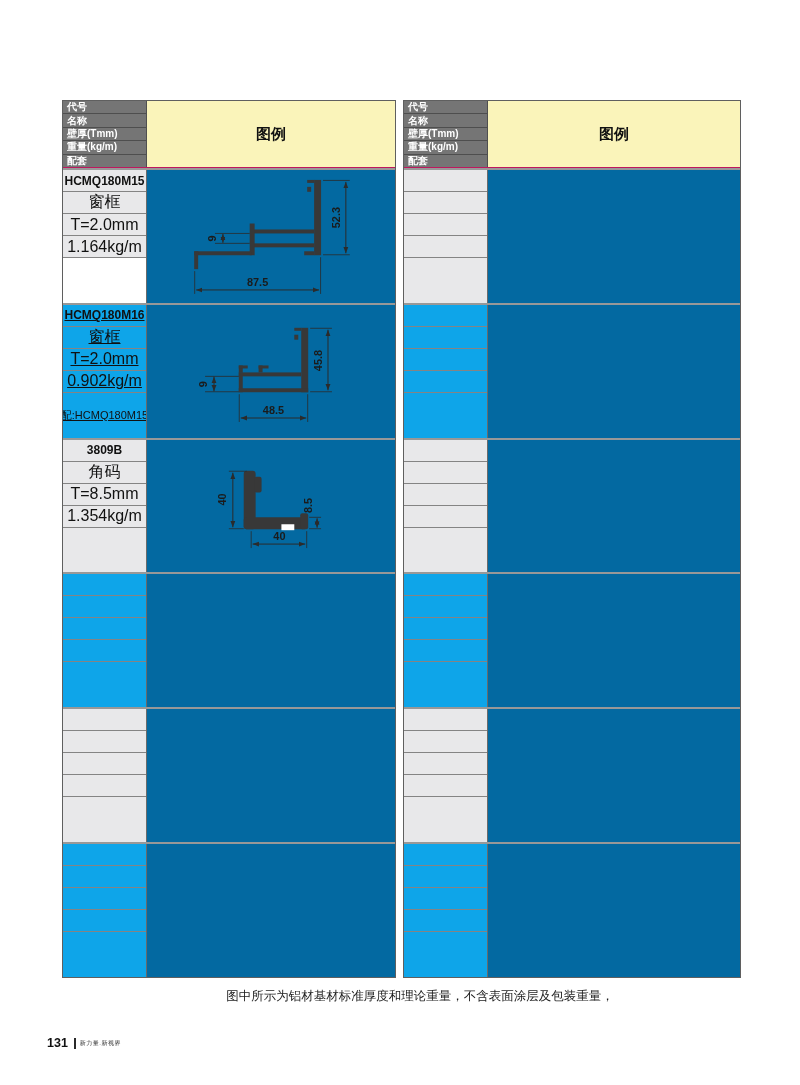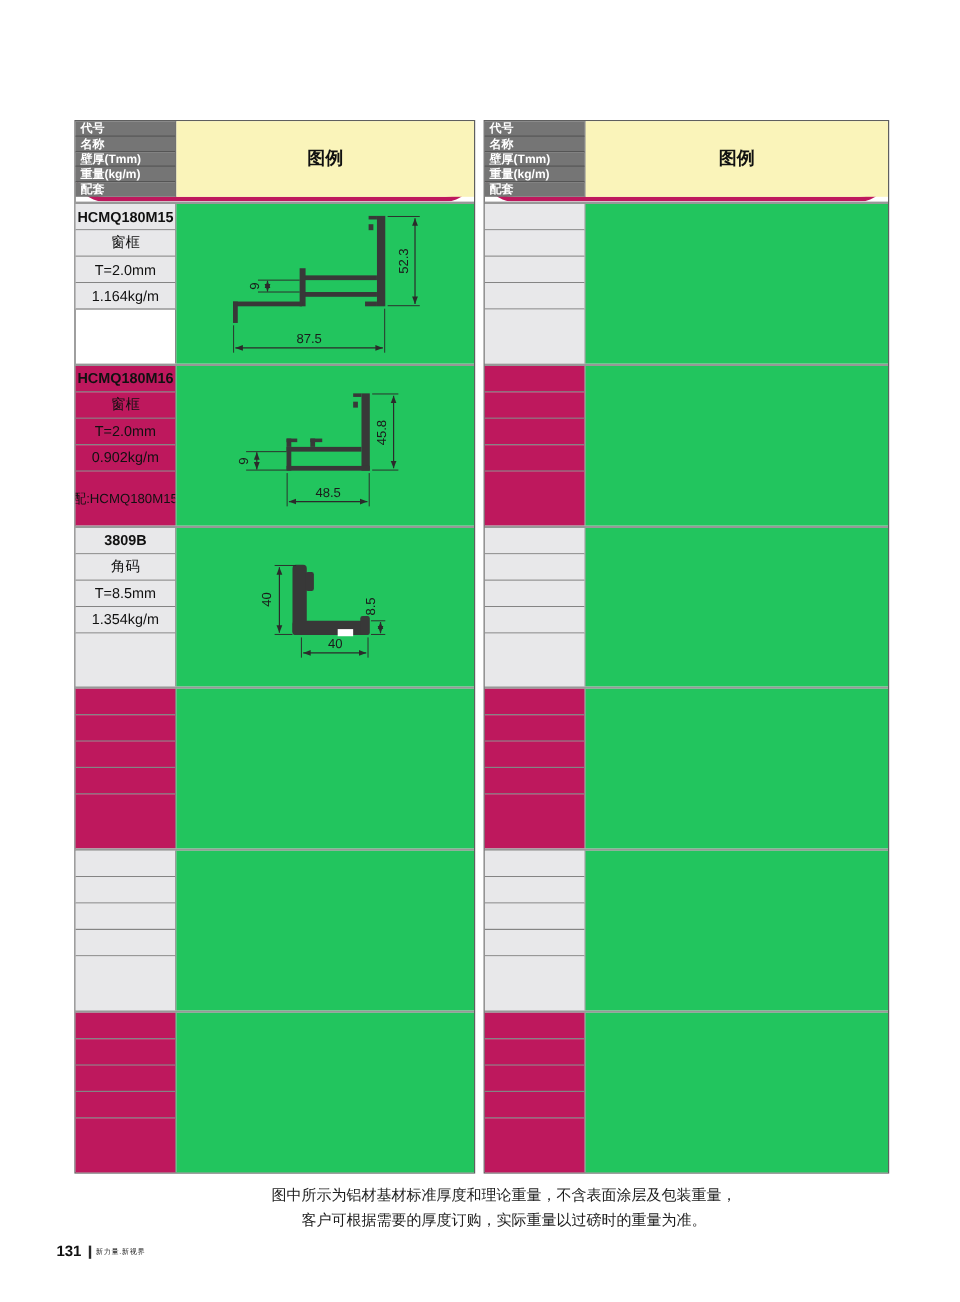--- a/index.html
+++ b/index.html
@@ -8,45 +8,45 @@
     position:relative; width:800px; height:1085px; background:#ffffff;
     font-family:"Liberation Sans", sans-serif; overflow:hidden;
   }
   .ptable {
     position:absolute; top:100px; height:878px; background:#fff;
     border:1px solid #5f5f5f; display:flex; flex-direction:column;
   }
   .ptable.left { left:62px; width:334px; }
   .ptable.right { left:403px; width:338px; }
 
-  .thead { height:67px; flex:none; display:flex; border-bottom:4px solid #be185d;border-radius:24px; }
+  .thead { height:67px; flex:none; display:flex; border-bottom:1px solid #be185d; }
   .hcol { width:84px; flex:none; display:flex; flex-direction:column; border-right:1px solid #4f4f4f; }
   .hcell {
     flex:1; background:#757575; color:#ffffff; font-size:10px; font-weight:bold;
     display:flex; align-items:center; padding-left:4px; border-bottom:1px solid #4e4e4e;
     white-space:nowrap; overflow:hidden;
   }
   .hcell:last-child { border-bottom:none; }
   .legend-head {
     flex:1; background:#faf4ba; display:flex; align-items:center; justify-content:center;
     font-size:15px; font-weight:bold; color:#111;
   }
 
   .block { flex:1; display:flex; border-top:2px solid #989898; min-height:0; }
   .block:first-of-type { border-top:none; }
   .lcol { width:84px; flex:none; display:flex; flex-direction:column; border-right:1px solid #6a6a6a; }
   .lcell {
     height:22px; flex:none; display:flex; align-items:center; justify-content:center;
-    font-size:12px; color:#111; border-bottom:1px solid #848484; white-space:nowrap; overflow:hidden;
+    font-size:16px; color:#111; border-bottom:1px solid #848484; white-space:nowrap; overflow:hidden;
   }
   .lcell.r4 { flex:1; height:auto; border-bottom:none; font-size:11px; }
   .lcell.r0 { font-weight:bold; font-size:12px; }
   .block.gray  .lcell { background:#e8e8ea; }
-  .block.yellow .lcell { background:#be185d; }
-  .dcell { flex:1; background:#22c55e; position:relative; overflow:hidden; }
+  .block.yellow .lcell { background:#0ea5e9;text-decoration:underline; }
+  .dcell { flex:1; background:#0369a1; position:relative; overflow:hidden;font-weight:bold; }
   .dcell svg { position:absolute; inset:0; width:100%; height:100%; }
 
   .dim-line { stroke:#2b2b2b; stroke-width:1; fill:none; }
   .ext-line { stroke:#2b2b2b; stroke-width:0.8; fill:none; }
   .prof { fill:#383838; }
   .dim-text { font-size:11px; fill:#1b1b1b; font-family:"Liberation Sans",sans-serif; }
 
   .note {
     position:absolute; left:0; top:986px; width:800px; text-align:center;
     font-size:12.5px; line-height:21px; color:#1c1c1c;padding-left:40px;
@@ -303,21 +303,20 @@
         <div class="lcell"></div>
         <div class="lcell"></div>
         <div class="lcell r4"></div>
       </div>
       <div class="dcell"></div>
     </div>
   </div>
 
   <div class="note">
     <div>图中所示为铝材基材标准厚度和理论重量，不含表面涂层及包装重量，</div>
-    <div>客户可根据需要的厚度订购，实际重量以过磅时的重量为准。</div>
   </div>
 
   <div class="pagefoot">
     <span class="pageno">131</span>
     <span class="foot-divider"></span>
     <span class="brand">新力量.新视界</span>
   </div>
 
 </div>
 

